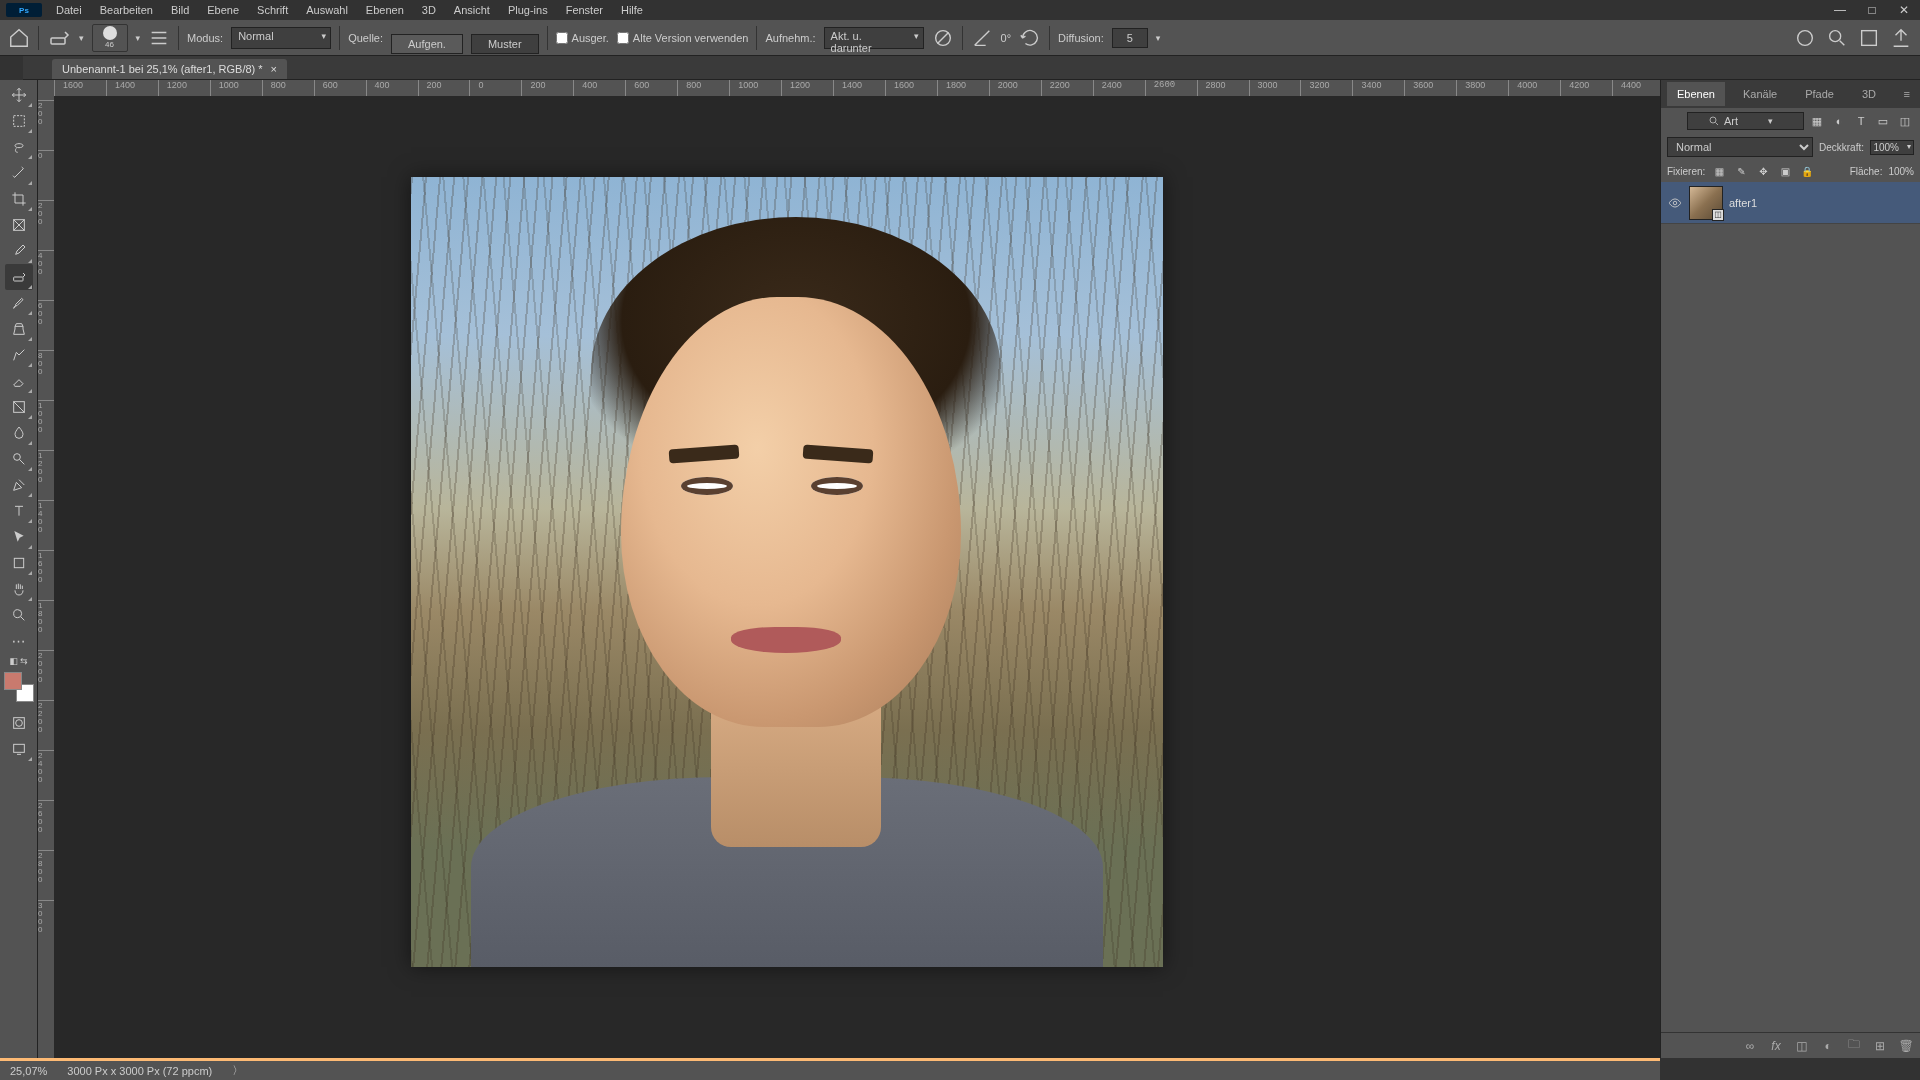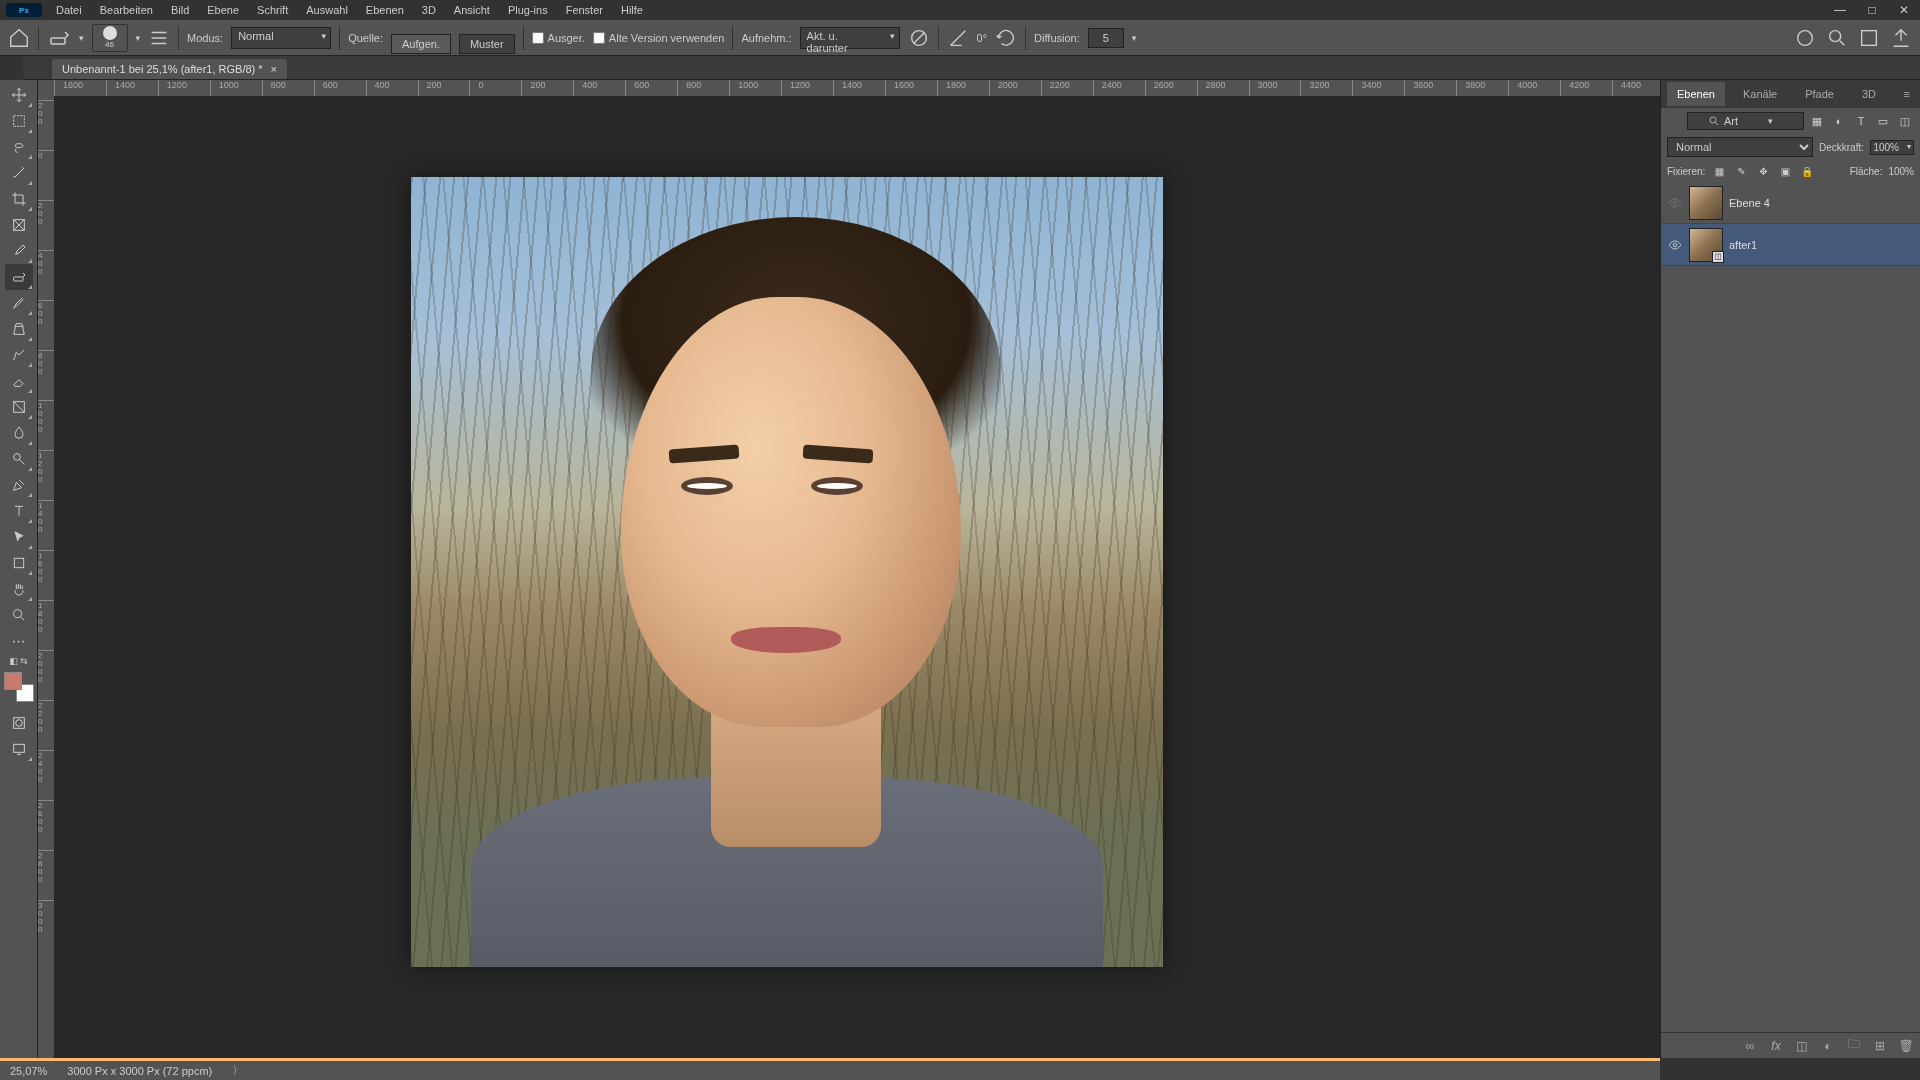--- a/index.html
+++ b/index.html
@@ -17,21 +17,21 @@
 .optbar { height: 36px; background: #535353; border-bottom: 1px solid #222; display: flex; align-items: center; padding: 0 8px; gap: 8px; }
 .optbar .home { width: 20px; height: 20px; display: flex; align-items: center; justify-content: center; cursor: pointer; }
 .optbar .tool-icon { width: 24px; height: 24px; display: flex; align-items: center; justify-content: center; }
 .optbar .brush-prev { width: 36px; height: 28px; background: #535353; border: 1px solid #333; border-radius: 2px; display: flex; flex-direction: column; align-items: center; justify-content: center; cursor: pointer; }
 .optbar .brush-circle { width: 14px; height: 14px; background: #ddd; border-radius: 50%; }
 .optbar .brush-size { font-size: 8px; color: #ccc; }
 .optbar .sep { width: 1px; height: 24px; background: #333; }
 .optbar select, .optbar .dd { background: #3f3f3f; border: 1px solid #222; color: #ccc; padding: 2px 18px 2px 6px; font-size: 11px; height: 22px; appearance: none; position: relative; cursor: pointer; }
 .optbar .dd::after { content: "▾"; position: absolute; right: 4px; top: 3px; font-size: 9px; }
 .optbar .lbl { font-size: 11px; color: #ccc; }
-.optbar .btn-toggle { background: #3f3f3f; border: 1px solid #222; padding: 3px 10px; font-size: 11px; cursor: pointer; margin-top: 12px; }
+.optbar .btn-toggle { background: #3f3f3f; border: 1px solid #222; padding: 3px 16px; font-size: 11px; cursor: pointer; margin-top: 12px; }
 .optbar .btn-toggle.active { background: #5a5a5a; }
 .optbar .chk { display: flex; align-items: center; gap: 4px; }
 .optbar .chk input { width: 12px; height: 12px; }
 .optbar .icon-btn { width: 22px; height: 22px; display: flex; align-items: center; justify-content: center; cursor: pointer; }
 .optbar .num-field { background: #3f3f3f; border: 1px solid #222; width: 36px; height: 20px; color: #ccc; text-align: center; font-size: 11px; }
 .optbar .right { margin-left: auto; display: flex; gap: 10px; align-items: center; }
 
 
 .doctabs { height: 24px; background: #3a3a3a; border-bottom: 1px solid #222; display: flex; align-items: flex-end; padding-left: 29px; margin-left: 23px; }
 .doctab { background: #535353; padding: 4px 10px; font-size: 11px; color: #ddd; border-top-left-radius: 3px; border-top-right-radius: 3px; display: flex; align-items: center; gap: 8px; cursor: pointer; }
@@ -408,21 +408,21 @@
         <div class="tick" style="left: 571.29px;">600</div>
         <div class="tick" style="left: 623.226px;">800</div>
         <div class="tick" style="left: 675.161px;">1000</div>
         <div class="tick" style="left: 727.097px;">1200</div>
         <div class="tick" style="left: 779.032px;">1400</div>
         <div class="tick" style="left: 830.968px;">1600</div>
         <div class="tick" style="left: 882.903px;">1800</div>
         <div class="tick" style="left: 934.839px;">2000</div>
         <div class="tick" style="left: 986.774px;">2200</div>
         <div class="tick" style="left: 1038.71px;">2400</div>
-        <div class="tick" style="left: 1090.65px;">2600</div>
+        <div class="tick" style="left: 1090.65px; font-family: Liberation Mono, monospace;">2600</div>
         <div class="tick" style="left: 1142.58px;">2800</div>
         <div class="tick" style="left: 1194.52px;">3000</div>
         <div class="tick" style="left: 1246.45px;">3200</div>
         <div class="tick" style="left: 1298.39px;">3400</div>
         <div class="tick" style="left: 1350.32px;">3600</div>
         <div class="tick" style="left: 1402.26px;">3800</div>
         <div class="tick" style="left: 1454.19px;">4000</div>
         <div class="tick" style="left: 1506.13px;">4200</div>
         <div class="tick" style="left: 1558.06px;">4400</div>
       </div>
@@ -536,30 +536,20 @@
       <span>Fixieren:</span>
       <span class="li">▦</span>
       <span class="li">✎</span>
       <span class="li">✥</span>
       <span class="li">▣</span>
       <span class="li">🔒</span>
       <span style="margin-left:auto" class="lbl2">Fläche:</span>
       <div class="pct"><span>100%</span></div>
     </div>
     <div class="layers" id="layers">
-        <div class="layer">
-          <div class="vis">
-            <svg width="14" height="14" viewBox="0 0 24 24" style="opacity:.3">
-              <path d="M2 12s4-7 10-7 10 7 10 7-4 7-10 7S2 12 2 12z"></path>
-              <circle cx="12" cy="12" r="3"></circle>
-            </svg>
-          </div>
-          <div class="thumb"></div>
-          <span class="lname">Ebene 4</span>
-        </div>
         <div class="layer selected">
           <div class="vis">
             <svg width="14" height="14" viewBox="0 0 24 24">
               <path d="M2 12s4-7 10-7 10 7 10 7-4 7-10 7S2 12 2 12z"></path>
               <circle cx="12" cy="12" r="3"></circle>
             </svg>
           </div>
           <div class="thumb">
             <div class="so">◫</div>
           </div>

